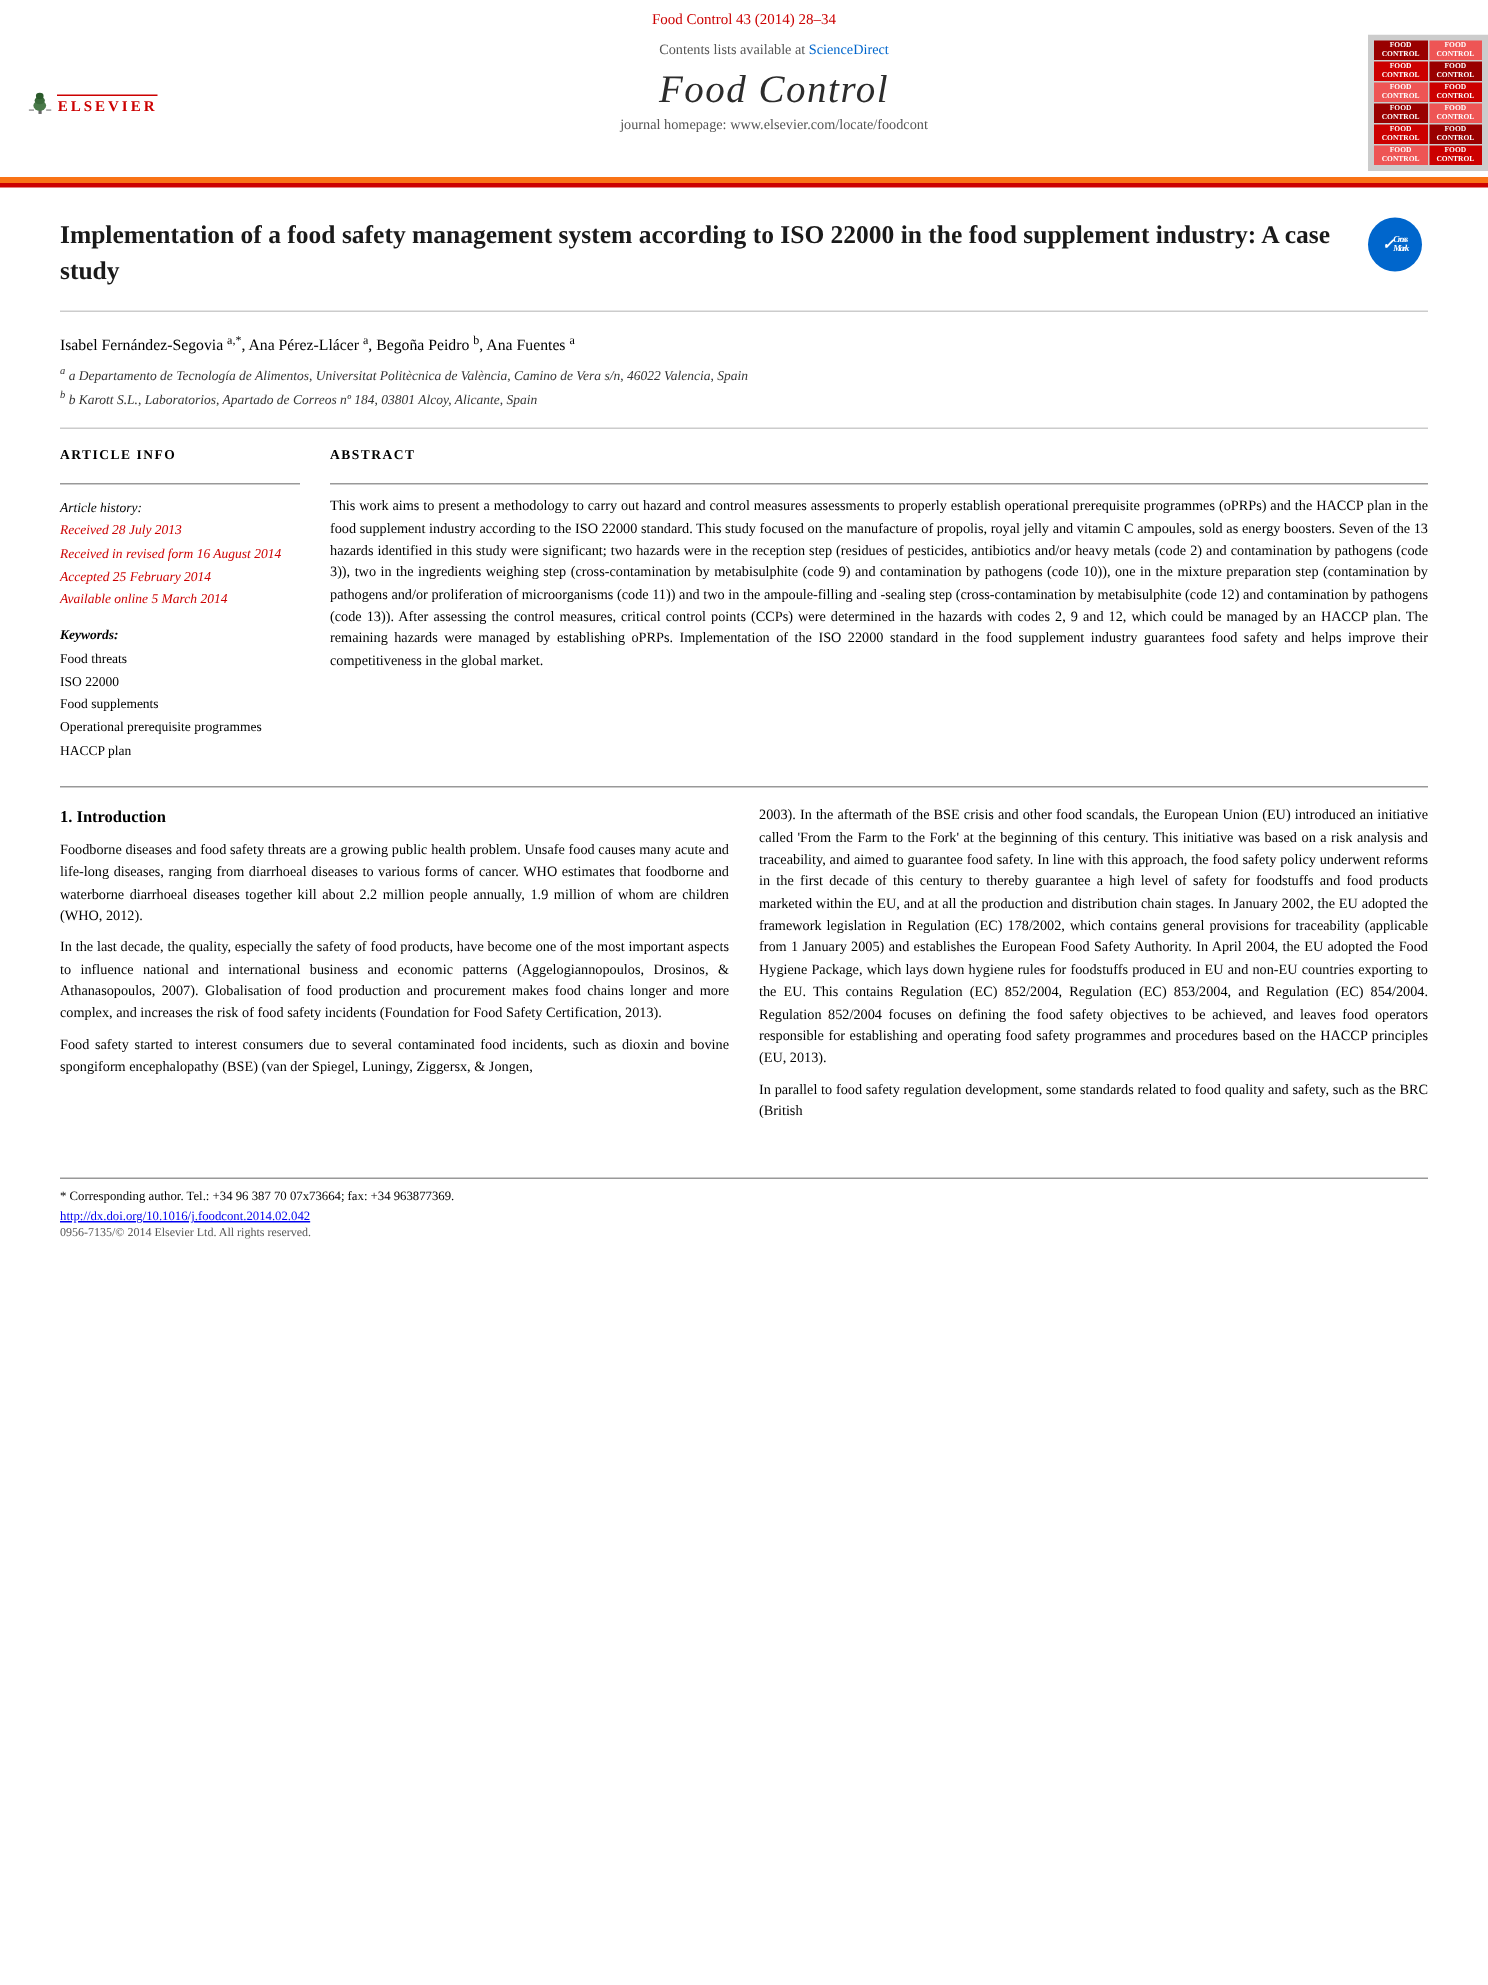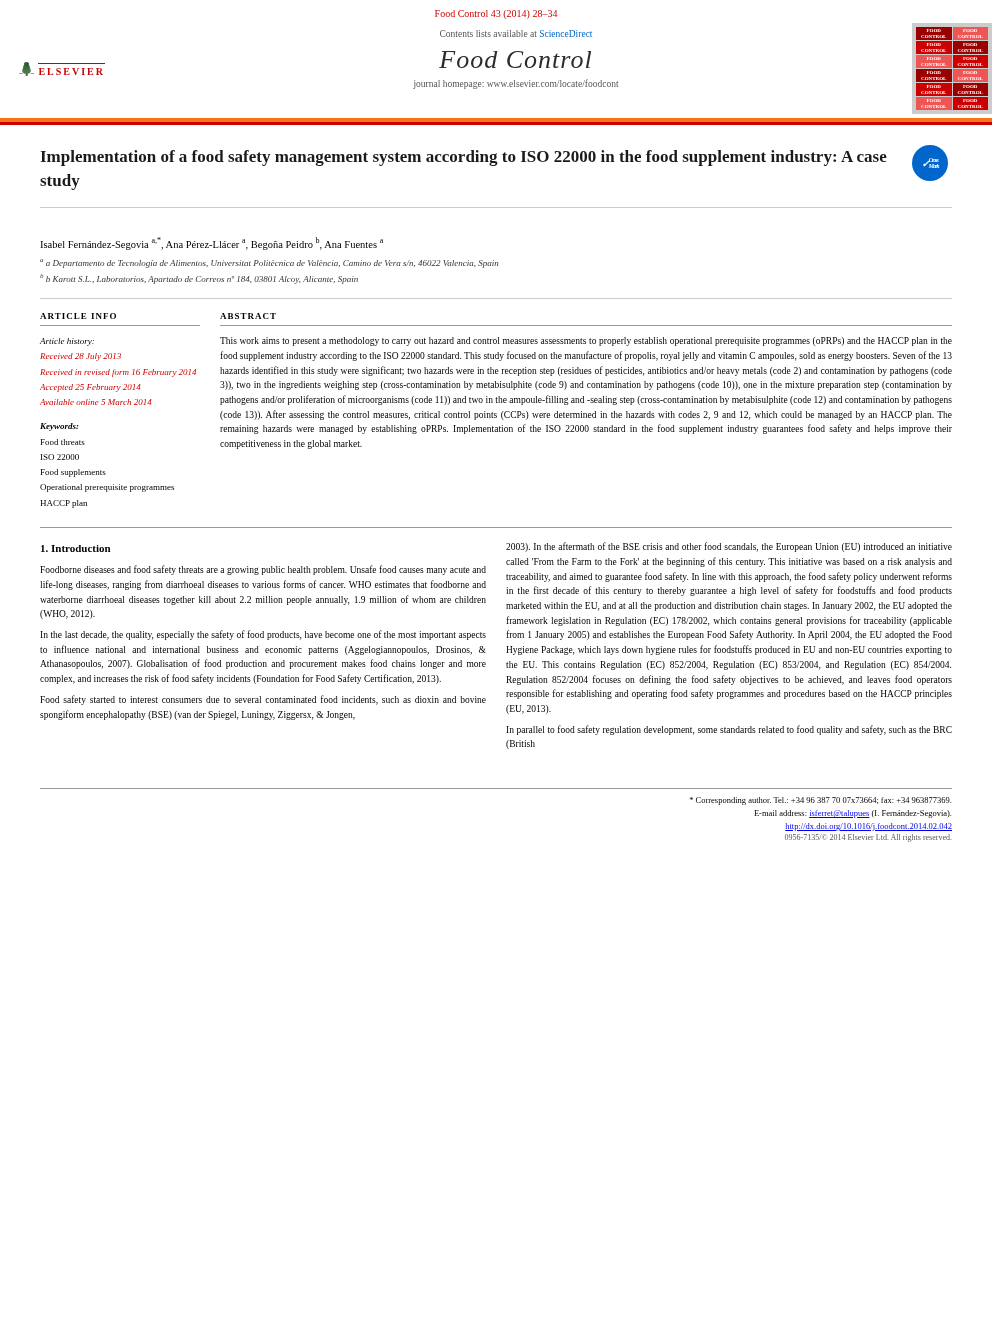--- a/index.html
+++ b/index.html
@@ -137,21 +137,21 @@
 
     
     .article-content {
       padding: 20px 40px;
     }
 
     
     .article-title-section {
       display: flex;
       align-items: flex-start;
-      margin-bottom: 28px;
+      margin-bottom: 14px;
       border-bottom: 1px solid #ccc;
       padding-bottom: 14px;
     }
 
     .article-title {
       flex: 1;
       font-size: 17px;
       font-weight: bold;
       color: #1a1a1a;
       line-height: 1.4;
@@ -215,21 +215,21 @@
     }
 
     .section-label {
       font-size: 9px;
       font-weight: bold;
       letter-spacing: 1px;
       color: #000;
       text-transform: uppercase;
       margin-bottom: 8px;
       border-bottom: 1px solid #999;
-      padding-bottom: 4px;
+      padding-bottom: 14px;
     }
 
     .article-history {
       font-size: 9px;
       color: #c00;
       font-style: italic;
       line-height: 1.7;
     }
 
     .article-history .label {
@@ -300,21 +300,20 @@
       font-size: 9.5px;
       line-height: 1.55;
       text-align: justify;
     }
 
     
     .article-footer {
       border-top: 1px solid #999;
       margin: 0 40px;
       padding: 6px 0;
-      text-align: right;
     }
 
     .footnote-line {
       font-size: 8.5px;
       color: #000;
       margin-bottom: 3px;
     }
 
     .doi-line {
       font-size: 8.5px;
@@ -402,21 +401,21 @@
       <sup>b</sup> <span>b Karott S.L., Laboratorios, Apartado de Correos nº 184, 03801 Alcoy, Alicante, Spain</span>
     </div>
 
     <div class="two-col">
 
       <div class="col-left">
         <div class="section-label">ARTICLE INFO</div>
         <div class="article-history">
           <div class="label">Article history:</div>
           <div>Received 28 July 2013</div>
-          <div>Received in revised form 16 February 2014</div>
+          <div>Received in revised form 16 August 2014</div>
           <div>Accepted 25 February 2014</div>
           <div>Available online 5 March 2014</div>
         </div>
         <div class="keywords-section">
           <div class="keywords-title">Keywords:</div>
           <div class="keywords-list">
             <div>Food threats</div>
             <div>ISO 22000</div>
             <div>Food supplements</div>
             <div>Operational prerequisite programmes</div>
@@ -447,24 +446,19 @@
         <p>In parallel to food safety regulation development, some standards related to food quality and safety, such as the BRC (British</p>
       </div>
     </div>
 
   </div>
 
   <div class="article-footer">
     <div class="footnote-line">
       <span>* Corresponding author. Tel.: +34 96 387 70 07x73664; fax: +34 963877369.</span>
     </div>
-    <div class="footnote-line">
-      <span>E-mail address:</span>
-      <a href="#">isferret@talupues</a>
-      <span>(I. Fernández-Segovia).</span>
-    </div>
     <div class="doi-line">
       <a href="#">http://dx.doi.org/10.1016/j.foodcont.2014.02.042</a>
     </div>
     <div class="issn-line">0956-7135/© 2014 Elsevier Ltd. All rights reserved.</div>
   </div>
 
 </div>
 
 </body></html>

